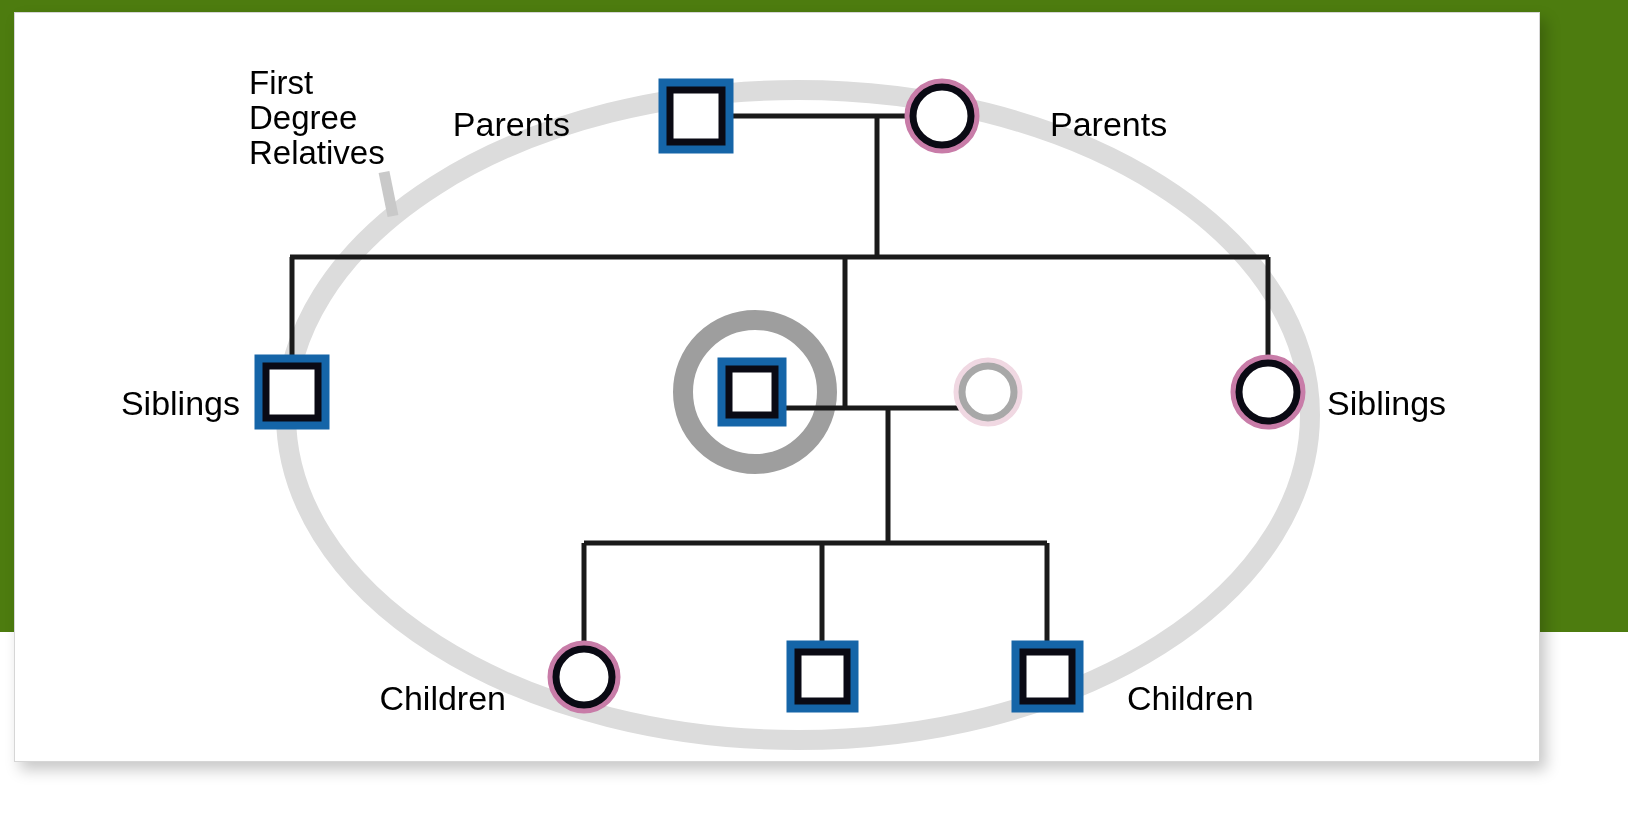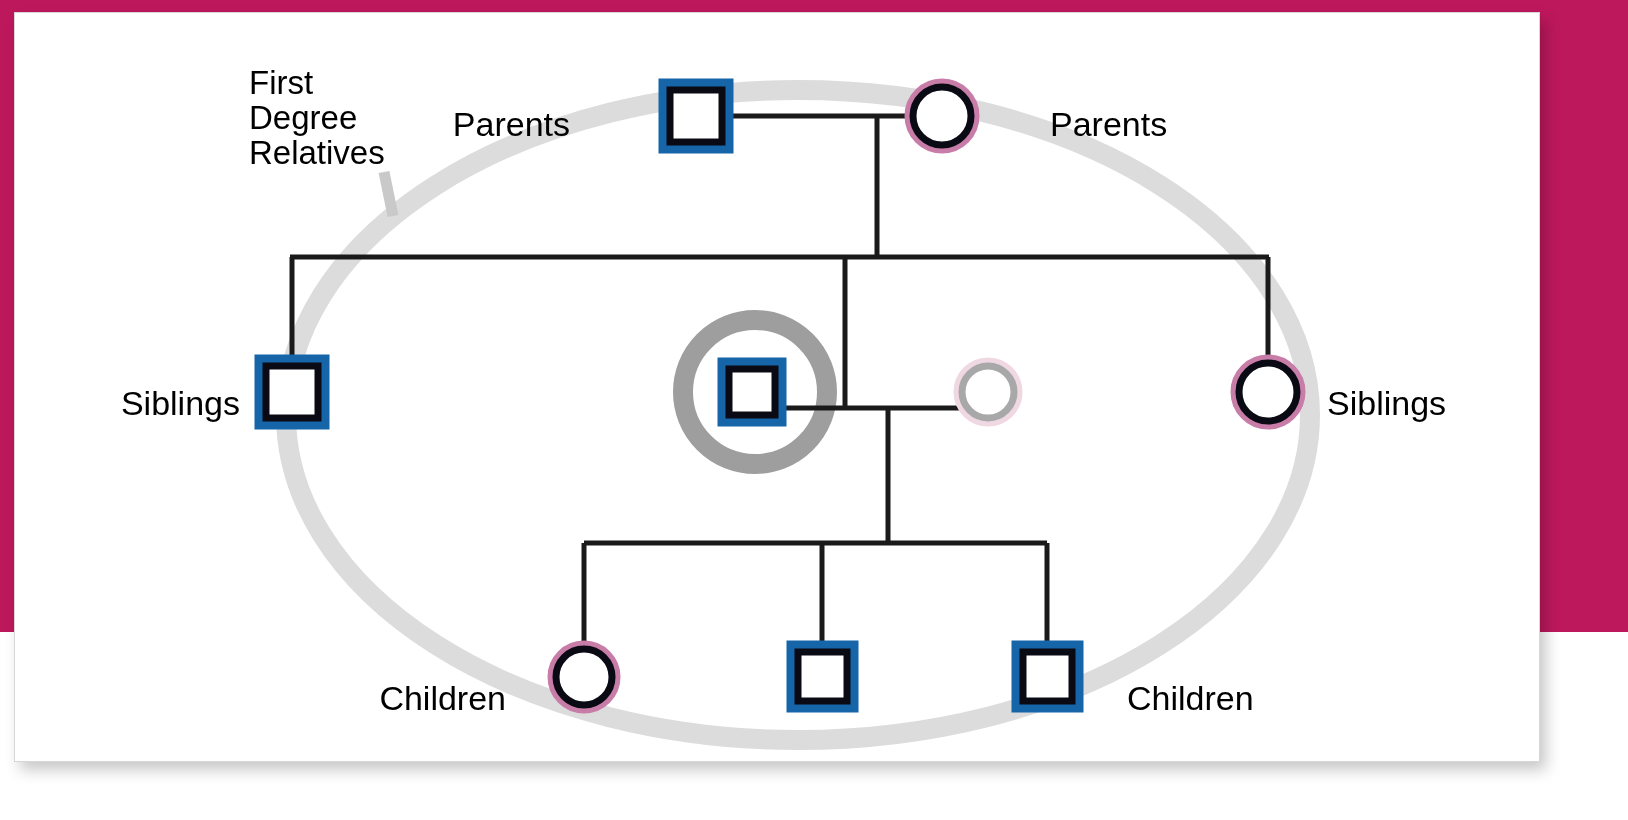--- a/index.html
+++ b/index.html
@@ -11,21 +11,21 @@
   body {
     width: 1628px;
     height: 820px;
     font-family: "Liberation Sans", sans-serif;
     overflow: hidden;
   }
   #stage {
     position: relative;
     width: 1628px;
     height: 632px;
-    background: #be185d;
+    background: #4d7c0f;
   }
   
   #canvas-card {
     position: absolute;
     left: 14px;
     top: 12px;
     width: 1526px;
     height: 750px;
     background: #ffffff;
     border: 1px solid #d6d6d6;

